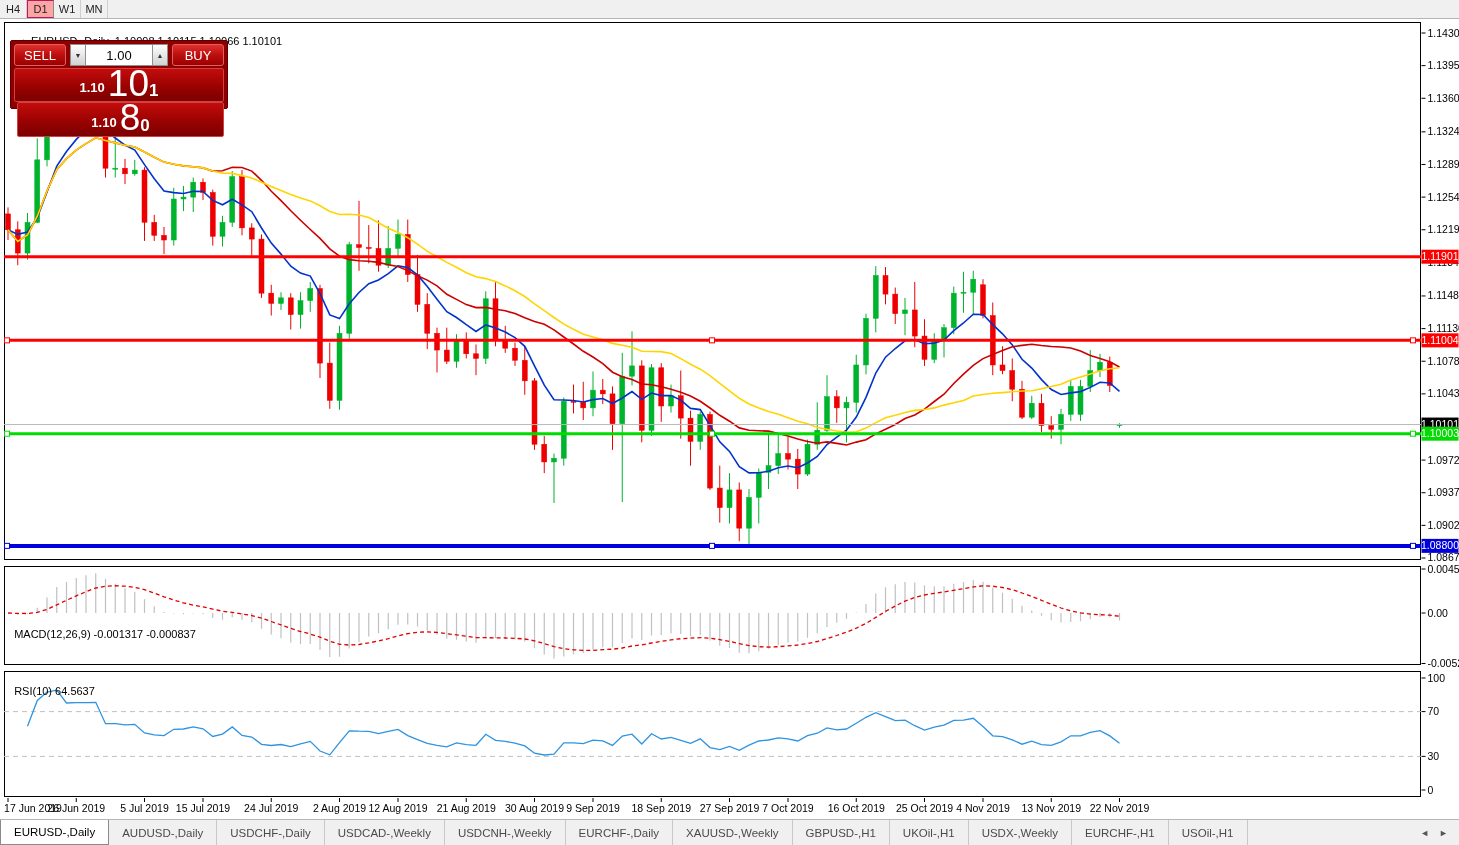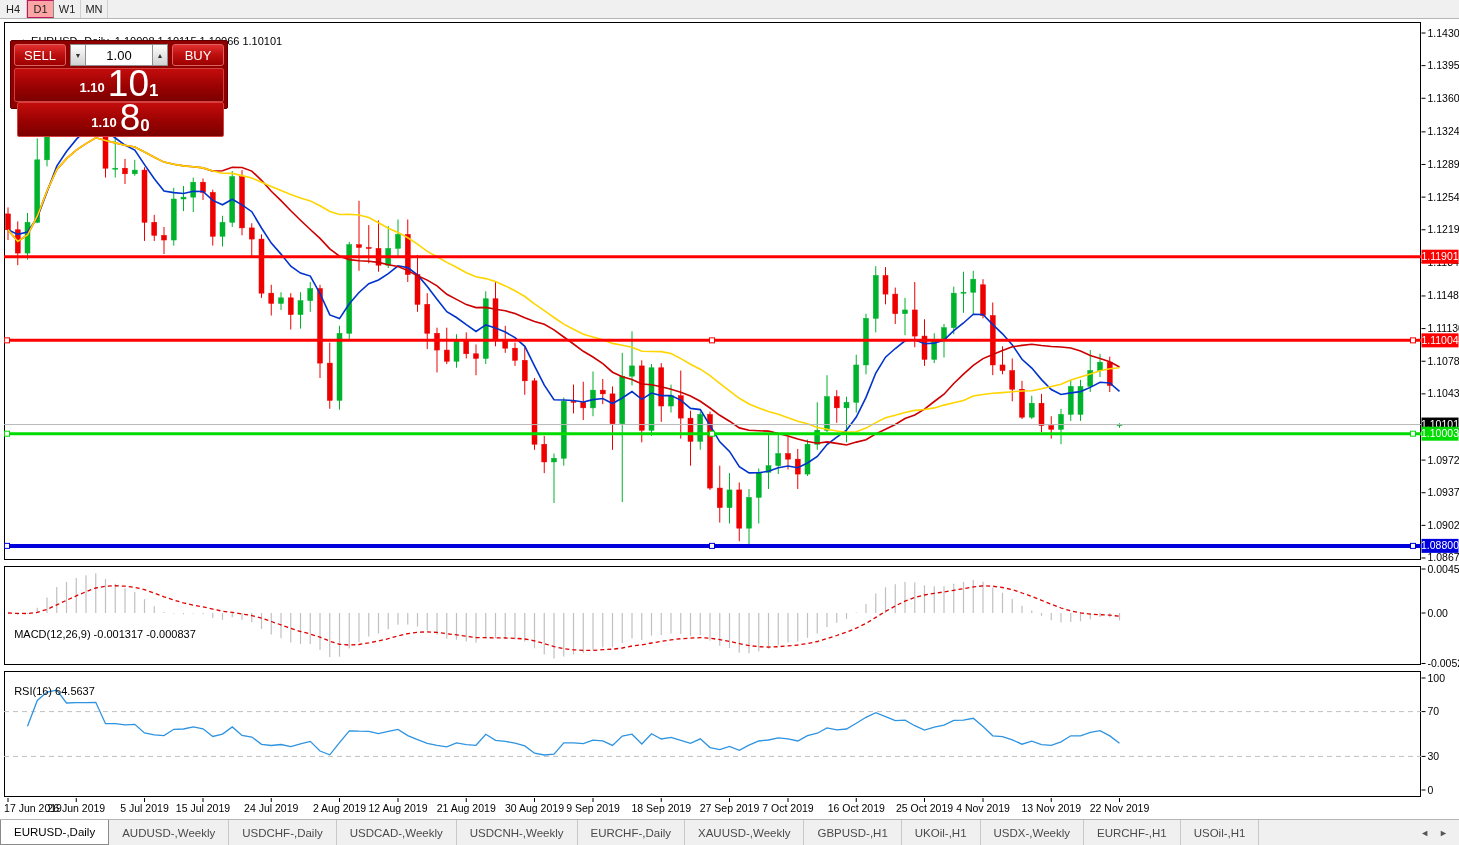--- a/index.html
+++ b/index.html
@@ -596,26 +596,26 @@
       <span class="pb-sup">0</span>
     </div>
   </div>
 </div>
 
 <div class="ind-label" style="left:8px;top:568px;margin-top:48px;">
   <span>MACD(12,26,9)</span><span> </span><span>-0.001317 -0.000837</span>
 </div>
 
 <div class="ind-label" style="left:8px;top:673px;">
-  <span>RSI(16)</span><span> </span><span>64.5637</span>
+  <span>RSI(10)</span><span> </span><span>64.5637</span>
 </div>
 
 <div class="tabbar" id="tabbar">
     <div class="tab active">EURUSD-,Daily</div>
-    <div class="tab">AUDUSD-,Weekly</div>
+    <div class="tab">AUDUSD-,Daily</div>
     <div class="tab">USDCHF-,Daily</div>
     <div class="tab">USDCAD-,Weekly</div>
     <div class="tab">USDCNH-,Weekly</div>
     <div class="tab">EURCHF-,Daily</div>
     <div class="tab">XAUUSD-,Weekly</div>
     <div class="tab">GBPUSD-,H1</div>
     <div class="tab">UKOil-,H1</div>
     <div class="tab">USDX-,Weekly</div>
     <div class="tab">EURCHF-,H1</div>
     <div class="tab">USOil-,H1</div>

